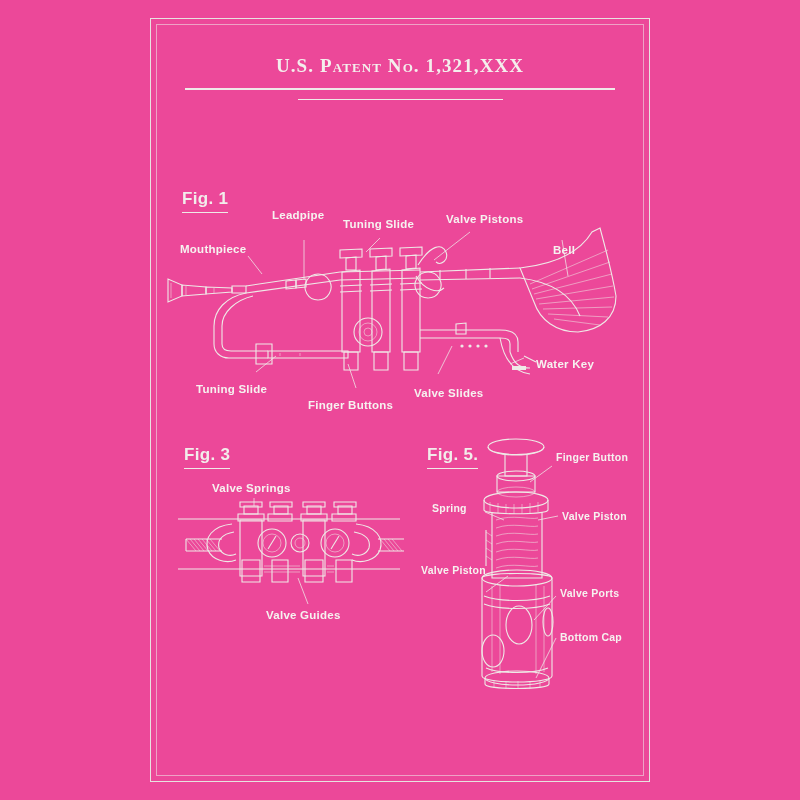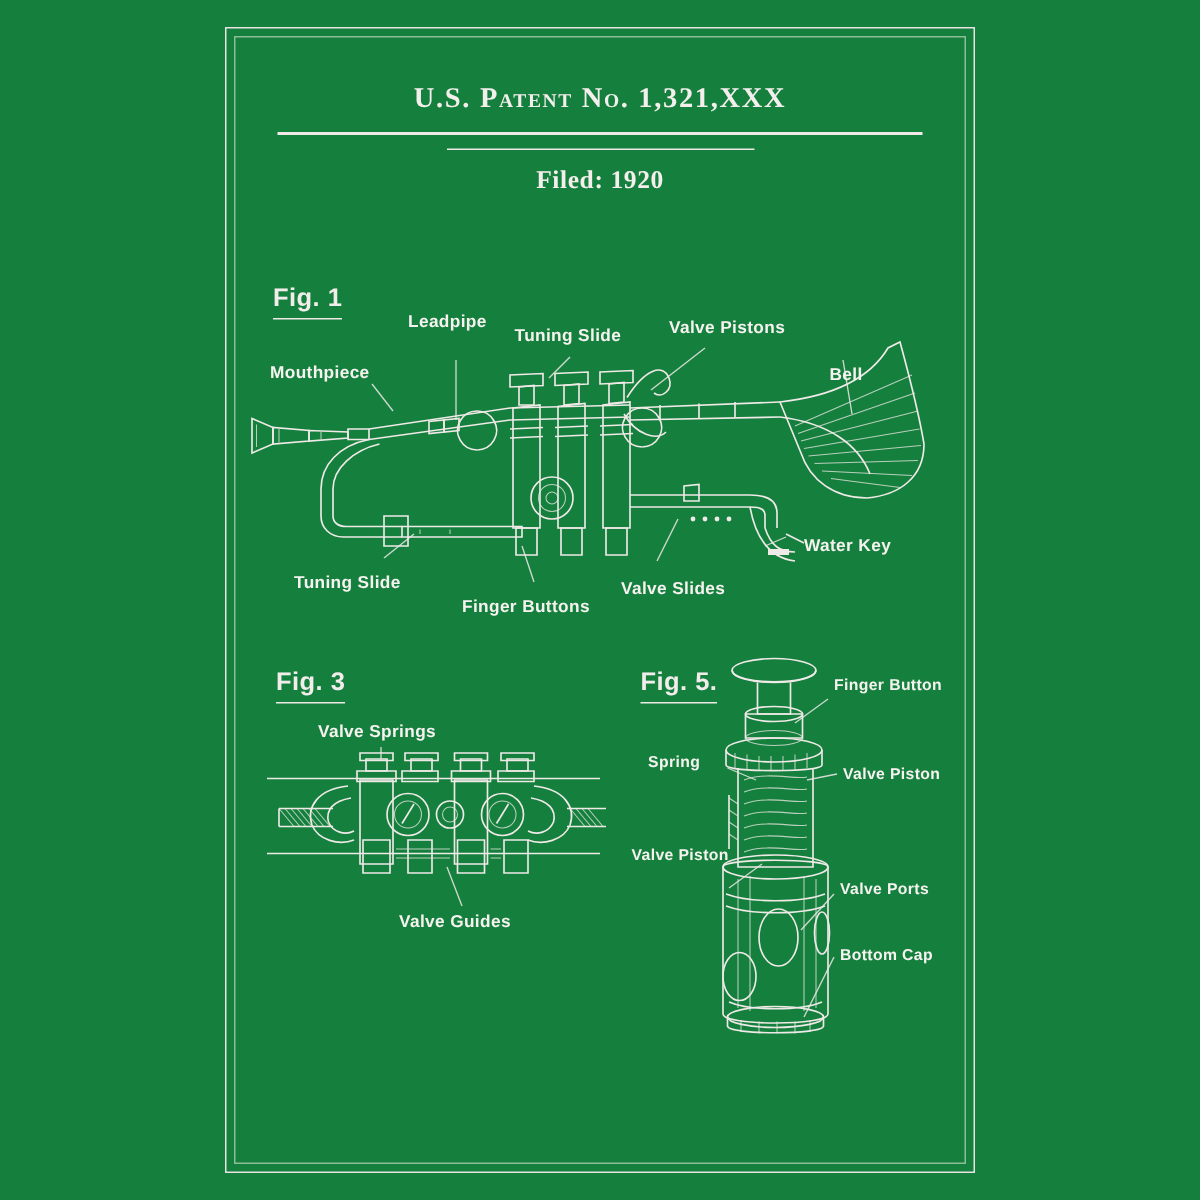--- a/index.html
+++ b/index.html
@@ -5,21 +5,21 @@
   html,body{margin:0;padding:0;}
   body{
     width:800px;height:800px;
     background:#c3b9b6;
     font-family:"Liberation Serif", serif;
     overflow:hidden;
   }
   #poster{
     position:relative;
     width:800px;height:800px;
-    background:#15803d;
+    background:#ec4899;
   }
   
   .frame-outer{
     position:absolute;
     left:150px;top:18px;
     width:500px;height:764px;
     border:1.4px solid #e8e2e0;
     box-sizing:border-box;
   }
   .frame-inner{
@@ -95,21 +95,20 @@
 
 <div id="poster">
 
   <div class="frame-outer"></div>
   <div class="frame-inner"></div>
 
   <div class="hdr">
     <div class="patent-no">U.S. Patent No. 1,321,XXX</div>
     <div class="rule-wide"></div>
     <div class="rule-narrow"></div>
-    <div class="filed">Filed: 1920</div>
   </div>
 
   <div class="figcap" style="left:182px;top:189px;">Fig. 1</div>
 
   <svg width="800" height="800" viewBox="0 0 800 800">
     <g>
 
       <path class="dr" d="M168 279 L168 302 L182 296 L182 285 Z"></path>
       <path class="dr" d="M182 285 L182 296 L206 294 L206 287 Z"></path>
       <path class="dr" d="M206 287 L206 294 L232 292 L232 288 Z"></path>

